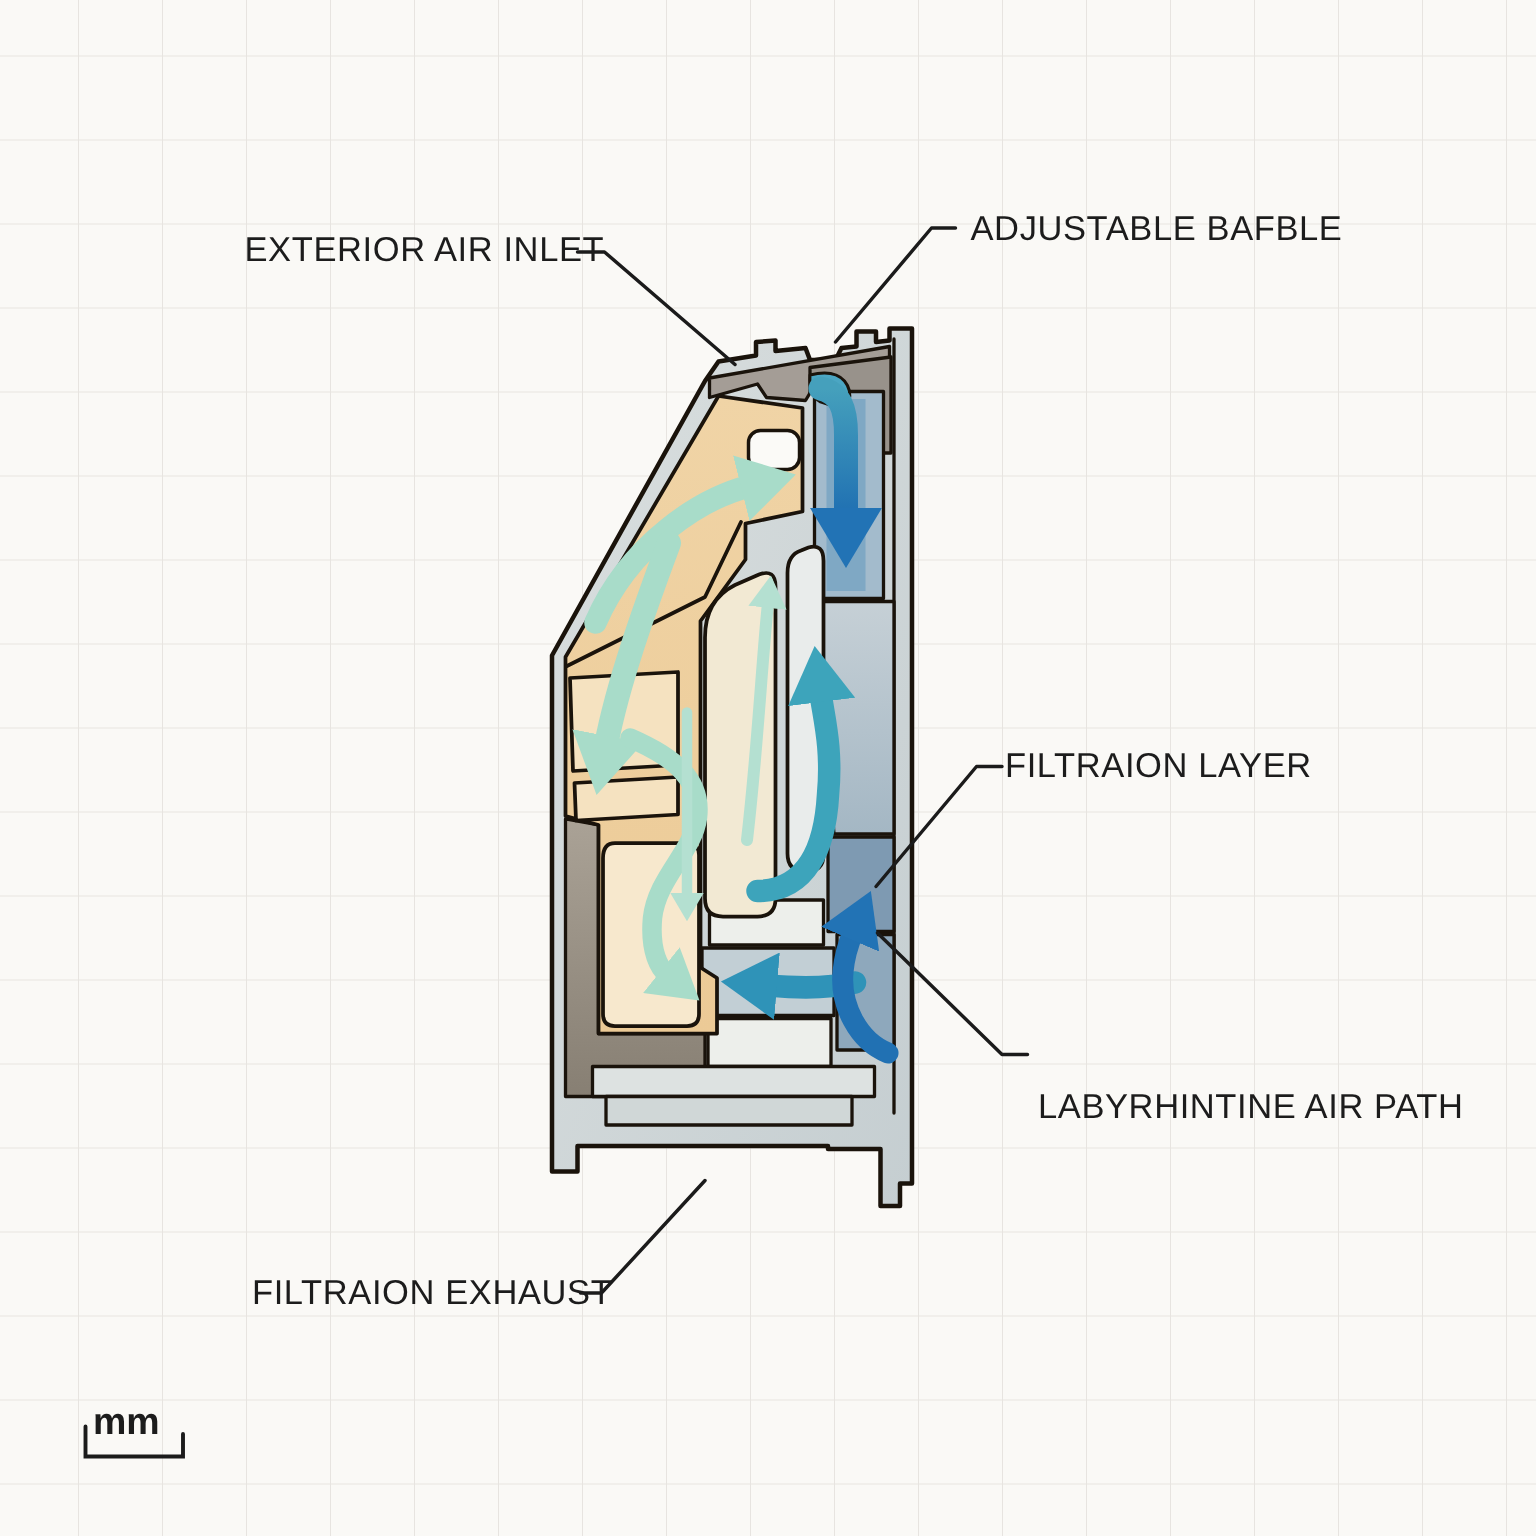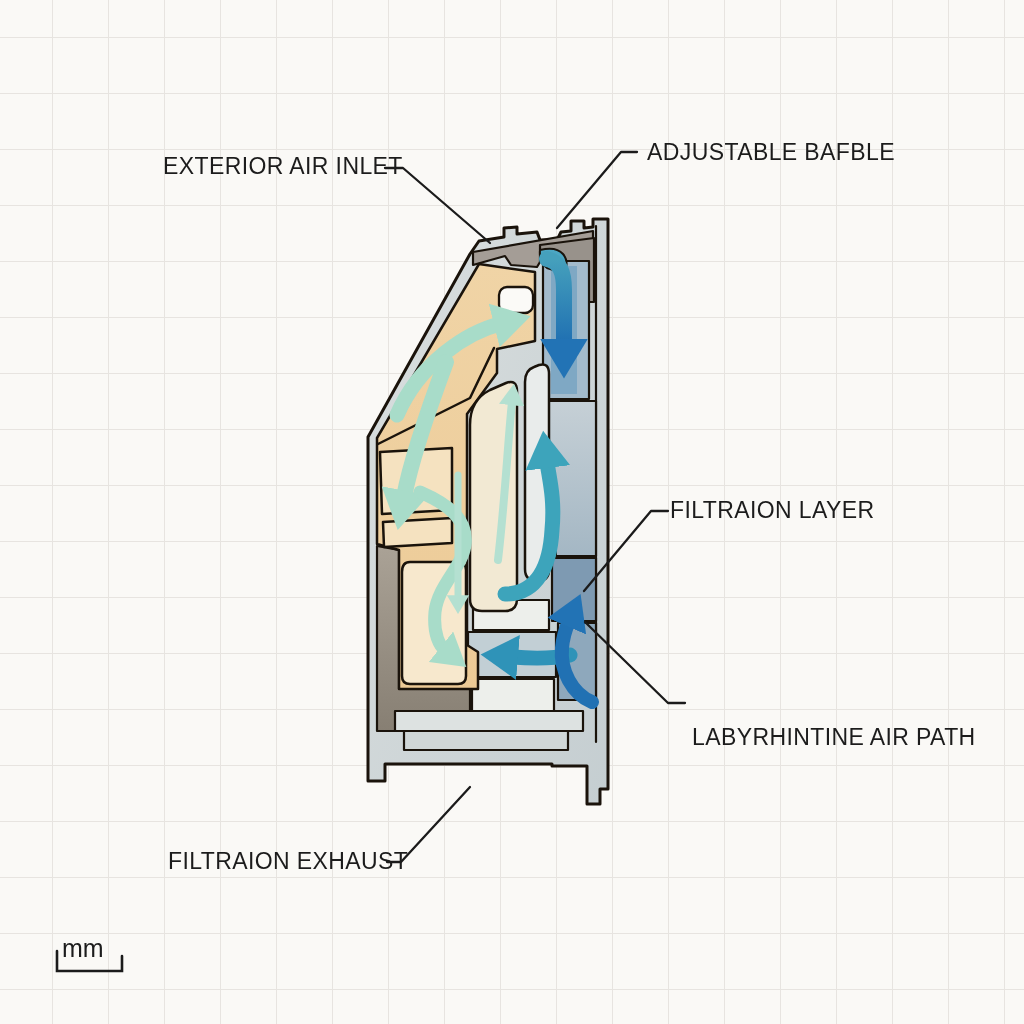--- a/index.html
+++ b/index.html
@@ -20,21 +20,21 @@
     position:absolute;
     font-size:23px;
     font-weight:500;
     letter-spacing:0.4px;
     color:#1c1c1c;
     white-space:nowrap;
   }
   .scale-label{
     position:absolute;
     font-size:25px;
-    font-weight:400;
+    font-weight:700;
     color:#1c1c1c;
   }
 </style>
 </head>
 <body>
 
 <div class="canvas">
 
   <svg class="diagram-svg" width="1024" height="1024" viewBox="0 0 1024 1024">
     <defs>

